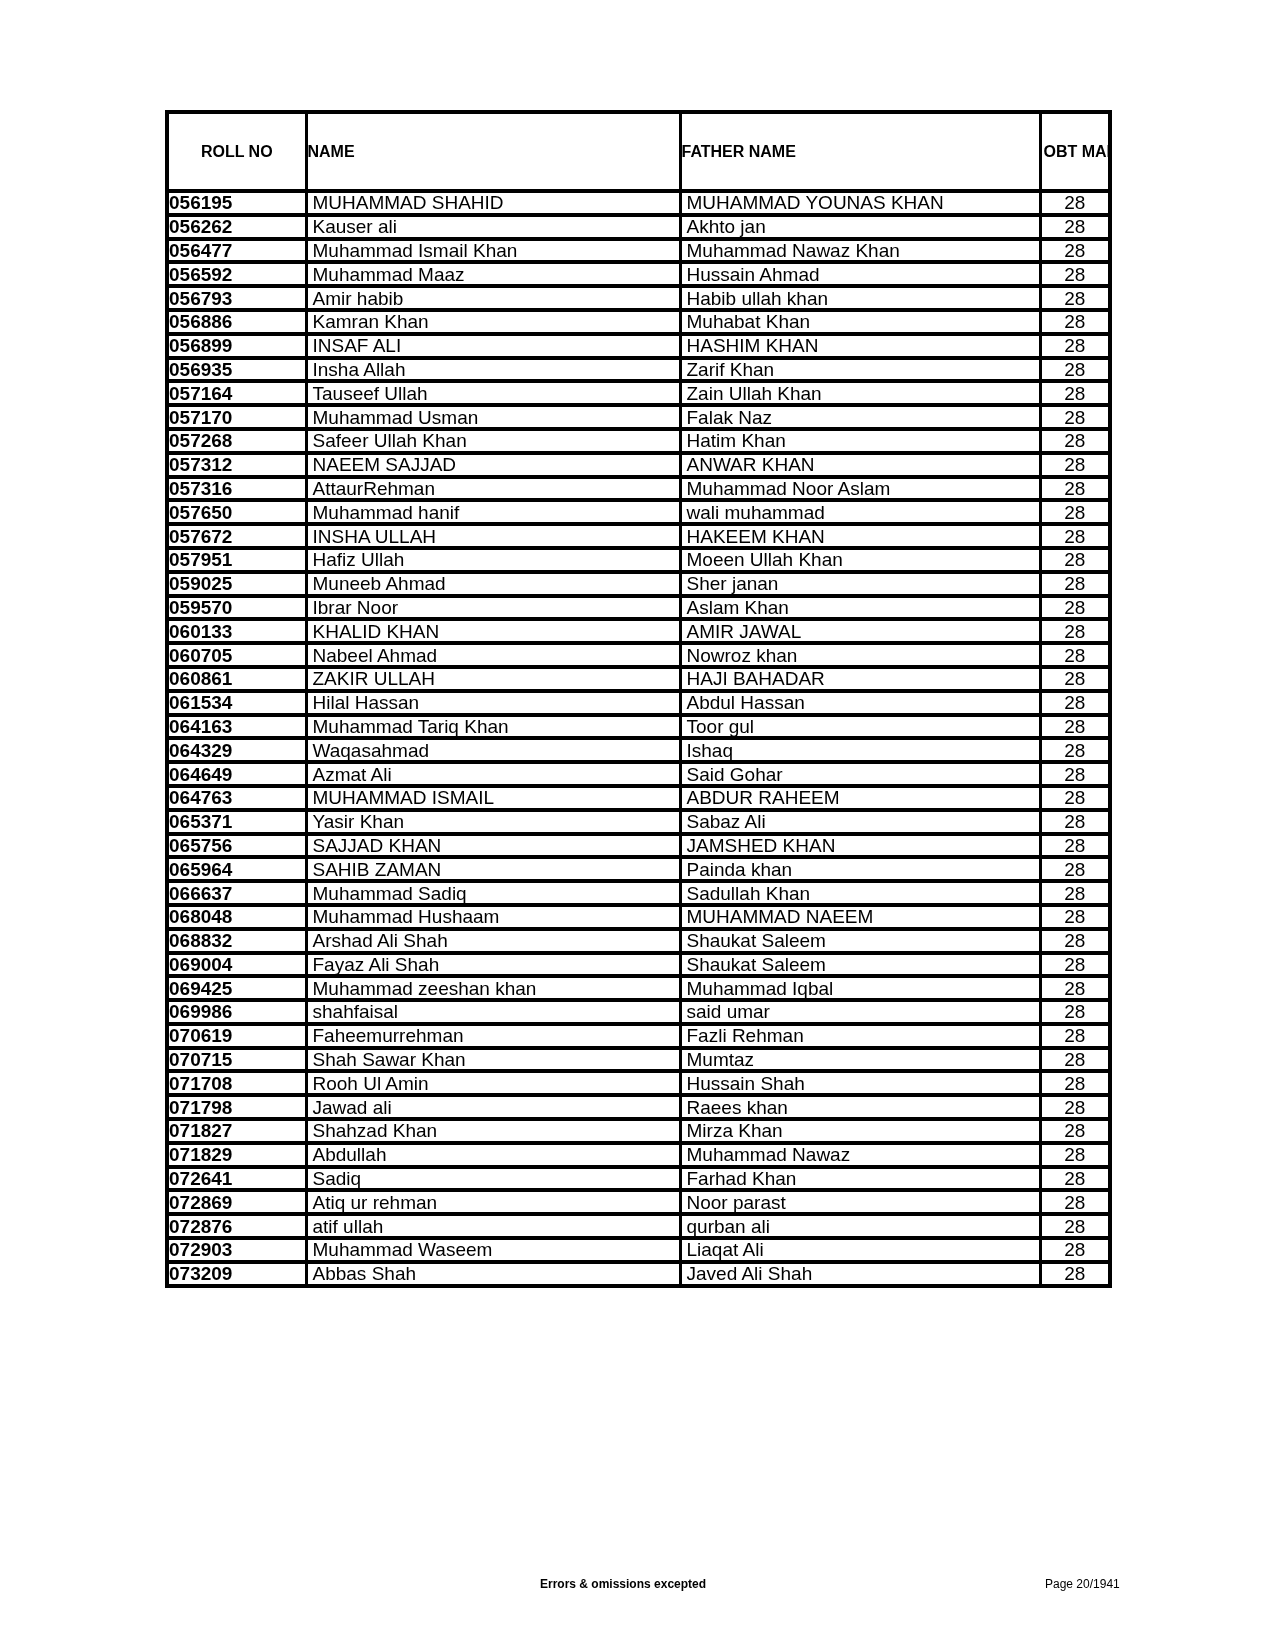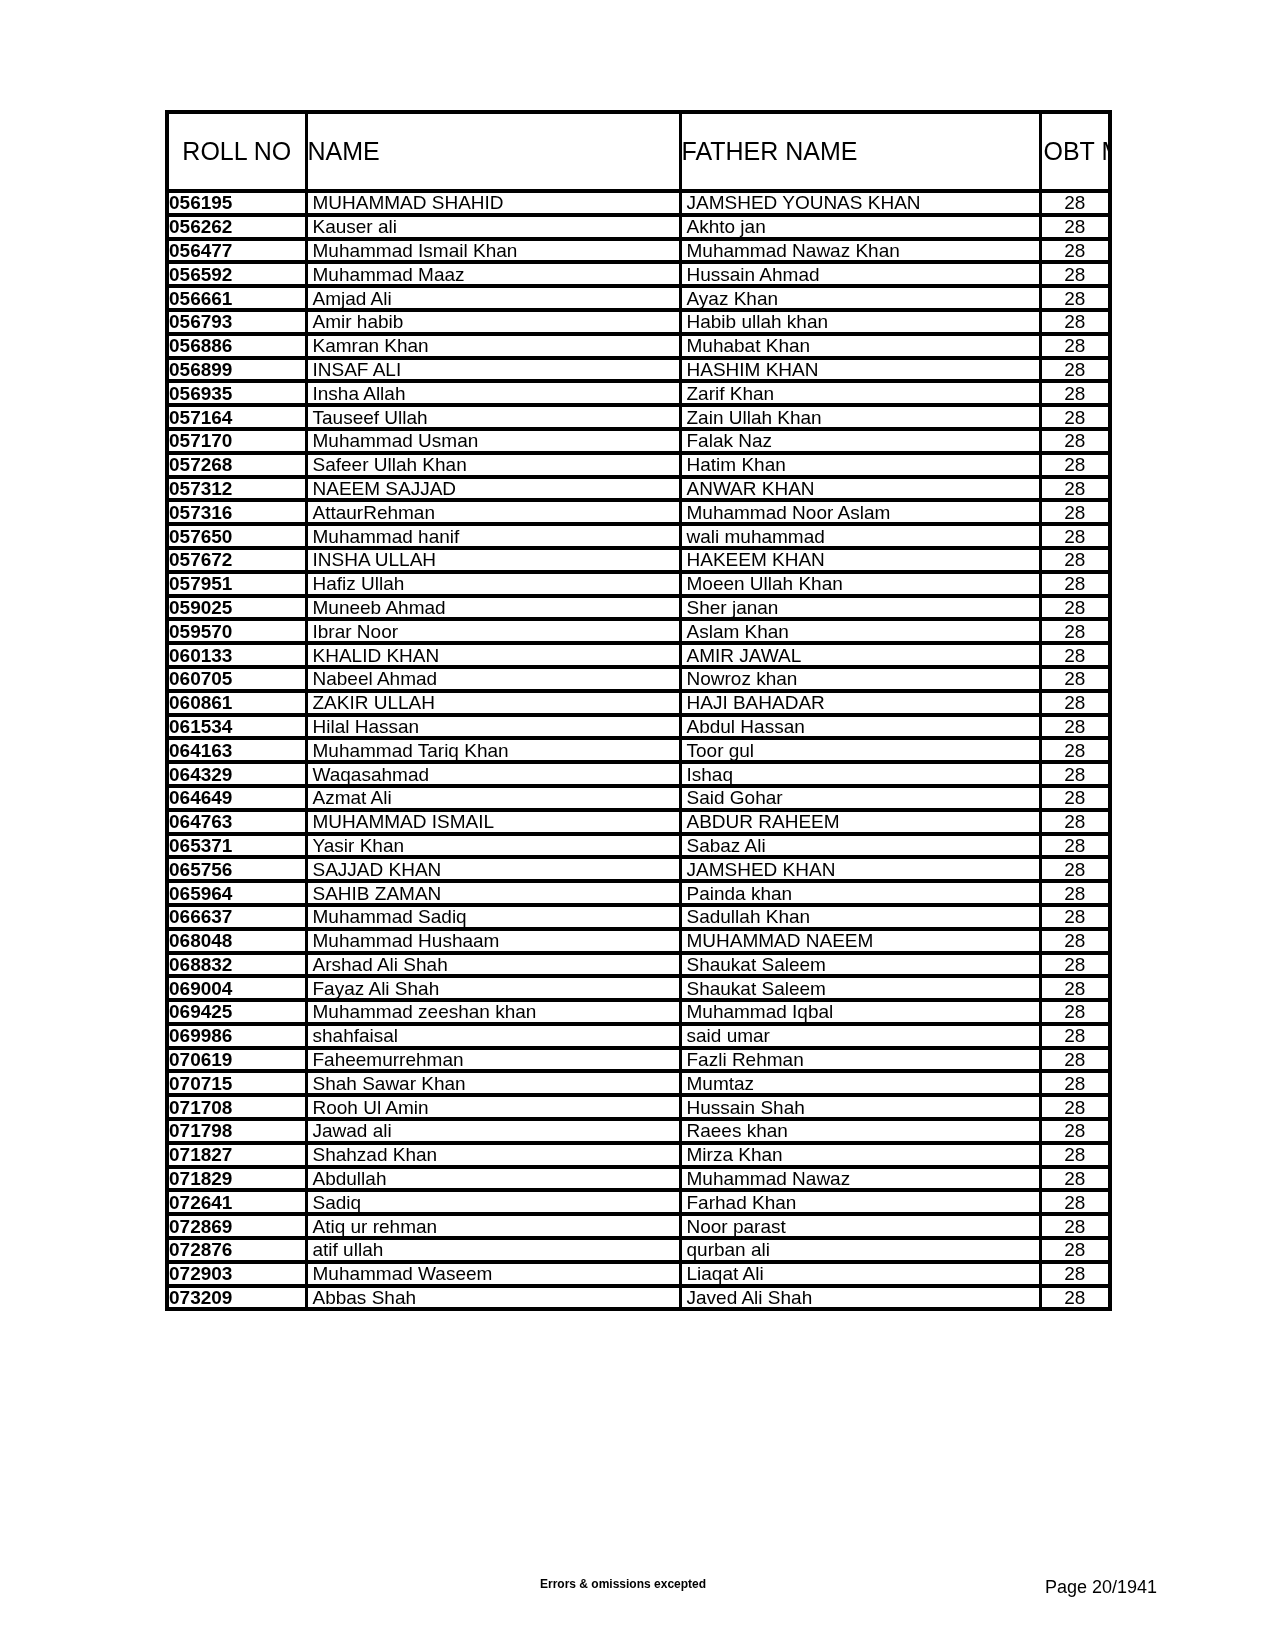--- a/index.html
+++ b/index.html
@@ -32,22 +32,22 @@
     overflow: hidden;
     white-space: nowrap;
   }
   table.results { border: 4px solid #000000; }
   col.c-roll   { width: 139px; }
   col.c-name   { width: 374px; }
   col.c-father { width: 360px; }
   col.c-marks  { width: 70px; }
   thead th {
     height: 79px;
-    font-size: 25px;
-    font-weight: normal;
+    font-size: 16px;
+    font-weight: bold;
     vertical-align: middle;
   }
   th.h-roll  { text-align: center; }
   th.h-name, th.h-father { text-align: left; }
   th.h-marks { text-align: center; white-space: normal; line-height: 1.25; padding: 0 2px; }
   tbody td {
     height: 23.8px;
     font-size: 19px;
     vertical-align: middle;
     line-height: 1;
@@ -59,21 +59,21 @@
     position: absolute;
     left: 540px;
     top: 1577px;
     font-size: 12px;
     font-weight: bold;
   }
   .footer-page {
     position: absolute;
     left: 1045px;
     top: 1577px;
-    font-size: 18px;
+    font-size: 12px;
     font-weight: normal;
   }
 </style>
 </head>
 <body>
 
 <div class="page">
 
   <table class="results">
     <colgroup>
@@ -87,21 +87,21 @@
         <th class="h-roll">ROLL NO</th>
         <th class="h-name">NAME</th>
         <th class="h-father">FATHER NAME</th>
         <th class="h-marks">OBT MARKS</th>
       </tr>
     </thead>
     <tbody id="table-body">
         <tr>
           <td class="roll">056195</td>
           <td class="name">MUHAMMAD SHAHID</td>
-          <td class="father">JAMSHED YOUNAS KHAN</td>
+          <td class="father">MUHAMMAD YOUNAS KHAN</td>
           <td class="marks">28</td>
         </tr>
         <tr>
           <td class="roll">056262</td>
           <td class="name">Kauser ali</td>
           <td class="father">Akhto jan</td>
           <td class="marks">28</td>
         </tr>
         <tr>
           <td class="roll">056477</td>
@@ -109,26 +109,20 @@
           <td class="father">Muhammad Nawaz Khan</td>
           <td class="marks">28</td>
         </tr>
         <tr>
           <td class="roll">056592</td>
           <td class="name">Muhammad Maaz</td>
           <td class="father">Hussain Ahmad</td>
           <td class="marks">28</td>
         </tr>
         <tr>
-          <td class="roll">056661</td>
-          <td class="name">Amjad Ali</td>
-          <td class="father">Ayaz Khan</td>
-          <td class="marks">28</td>
-        </tr>
-        <tr>
           <td class="roll">056793</td>
           <td class="name">Amir habib</td>
           <td class="father">Habib ullah khan</td>
           <td class="marks">28</td>
         </tr>
         <tr>
           <td class="roll">056886</td>
           <td class="name">Kamran Khan</td>
           <td class="father">Muhabat Khan</td>
           <td class="marks">28</td>

